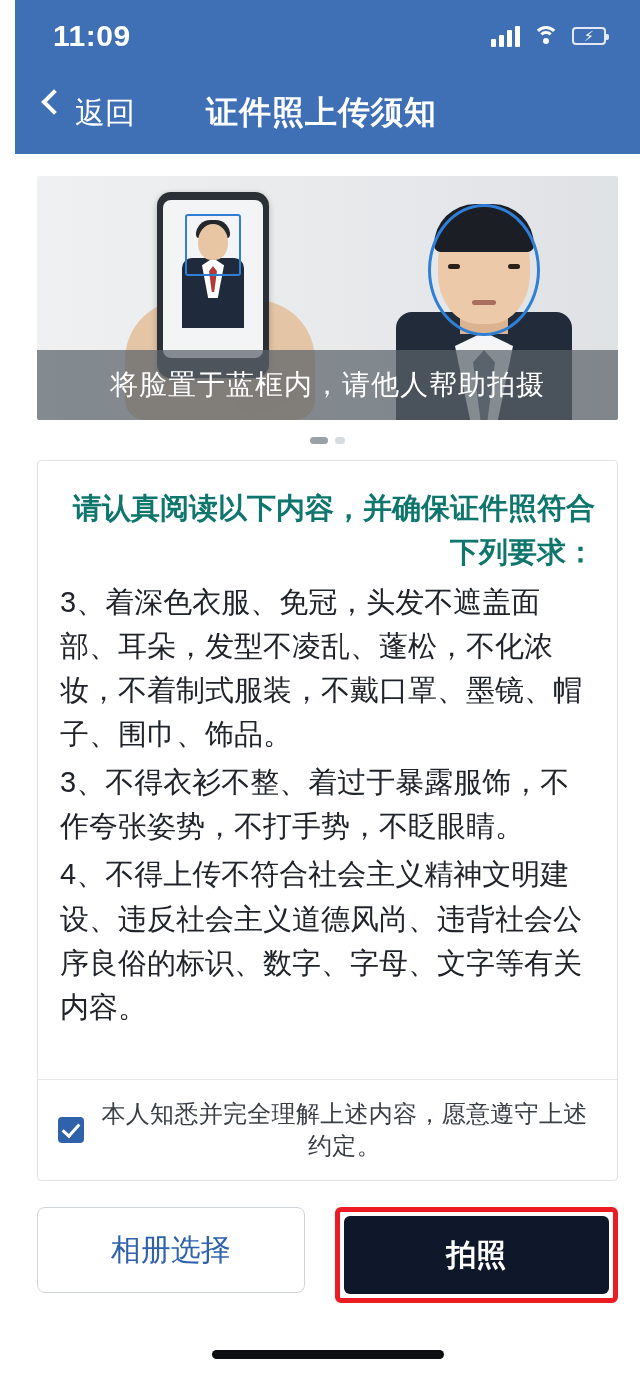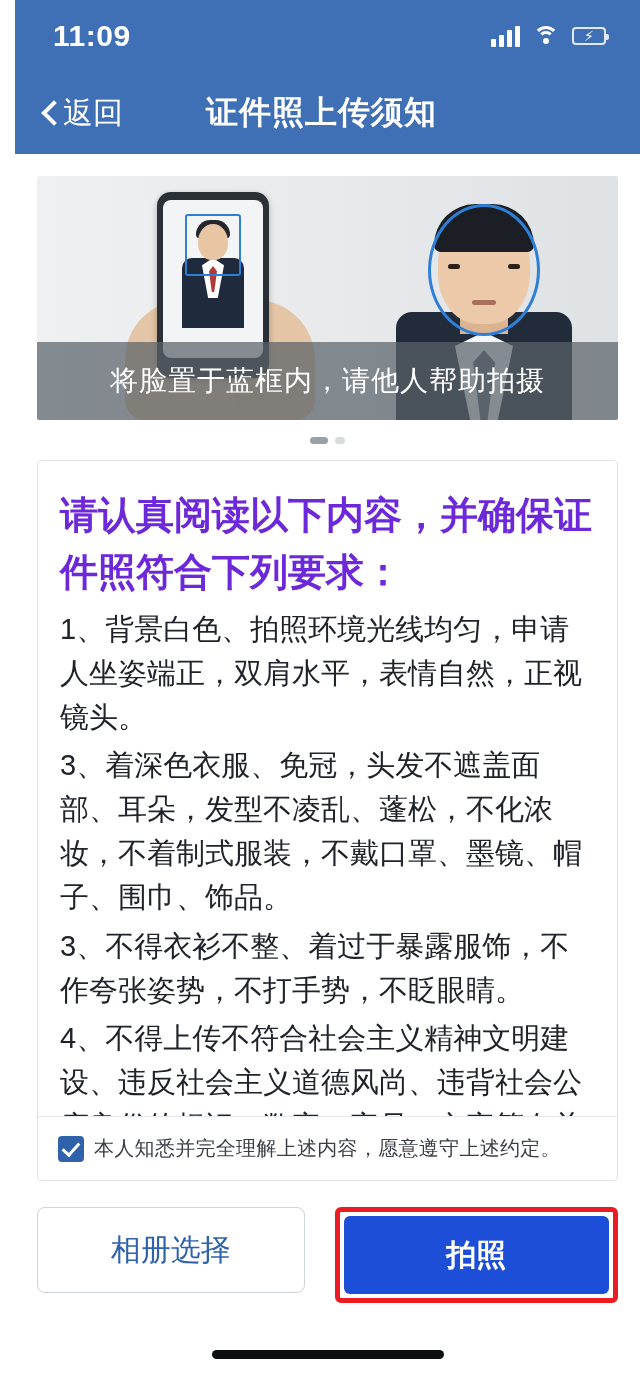--- a/index.html
+++ b/index.html
@@ -98,21 +98,22 @@
     background: #3f6fb5;
     color: #ffffff;
     display: flex;
     align-items: center;
     position: relative;
     padding: 0 26px;
     flex: none;
   }
   .nav-back {
     display: flex;
-    align-items: center;
+    align-items: flex-start;
+    gap: 12px;
     cursor: pointer;
     z-index: 2;
   }
   .chev {
     width: 18px; height: 18px;
     border-left: 4px solid #ffffff;
     border-bottom: 4px solid #ffffff;
     transform: rotate(45deg);
     margin-left: 4px;
   }
@@ -298,21 +299,21 @@
     position: absolute;
     left: 50%; top: 14px;
     transform: translateX(-50%);
     width: 112px; height: 132px;
     border: 3px solid #2f7fd6;
     border-radius: 50%;
   }
   .banner-caption {
     position: absolute;
     left: 0; right: 0; bottom: 0;
-    height: 78px;
+    height: 70px;
     background: rgba(90,98,106,.72);
     color: #ffffff;
     font-size: 28px;
     display: flex;
     align-items: center;
     justify-content: center;
     letter-spacing: 1px;
   }
 
   
@@ -337,25 +338,26 @@
     display: flex;
     flex-direction: column;
     min-height: 0;
     overflow: hidden;
   }
   .rules {
     padding: 26px 22px 8px 22px;
     overflow: hidden;
   }
   .rules h2 {
-    font-size: 38px;
+    font-size: 29px;
     font-weight: bold;
-    color: #6d28d9;
+    color: #0f766e;
     line-height: 1.5;
     margin-bottom: 6px;
+    text-align: right;
   }
   .rules p {
     font-size: 29px;
     color: #20242a;
     line-height: 1.52;
     margin-top: 4px;
   }
   .agree {
     margin-top: auto;
     border-top: 1px solid #e6e9ec;
@@ -374,23 +376,24 @@
   .cbox::after {
     content: "";
     position: absolute;
     left: 8px; top: 3px;
     width: 7px; height: 14px;
     border: solid #ffffff;
     border-width: 0 3px 3px 0;
     transform: rotate(42deg);
   }
   .agree-text {
-    font-size: 20px;
+    font-size: 24px;
     color: #3a3f45;
     letter-spacing: .3px;
+    text-align: center;
   }
 
   
   .footer {
     display: flex;
     gap: 30px;
     padding: 26px 22px 20px;
     flex: none;
     text-align: right;
   }
@@ -410,21 +413,21 @@
     color: #2f62ab;
   }
   .btn-primary-wrap {
     flex: 1 1 0;
     border: 5px solid #ec1c24;
     border-radius: 6px;
     padding: 4px;
     display: flex;
   }
   .btn.primary {
-    background: #1d4ed8;
+    background: #0f172a;
     color: #ffffff;
     font-weight: bold;
     border-radius: 6px;
     flex: 1 1 auto;
     height: 78px;
   }
 
   
   .home-bar-area {
     height: 62px;
@@ -507,21 +510,20 @@
   </div>
 
   <div class="dots">
     <span class="d active"></span>
     <span class="d small"></span>
   </div>
 
   <div class="content">
     <div class="rules">
       <h2>请认真阅读以下内容，并确保证件照符合下列要求：</h2>
-      <p>1、背景白色、拍照环境光线均匀，申请人坐姿端正，双肩水平，表情自然，正视镜头。</p>
       <p>3、着深色衣服、免冠，头发不遮盖面部、耳朵，发型不凌乱、蓬松，不化浓妆，不着制式服装，不戴口罩、墨镜、帽子、围巾、饰品。</p>
       <p>3、不得衣衫不整、着过于暴露服饰，不作夸张姿势，不打手势，不眨眼睛。</p>
       <p>4、不得上传不符合社会主义精神文明建设、违反社会主义道德风尚、违背社会公序良俗的标识、数字、字母、文字等有关内容。</p>
 
     </div>
     <div class="agree">
       <span class="cbox"></span>
       <span class="agree-text">本人知悉并完全理解上述内容，愿意遵守上述约定。</span>
     </div>
   </div>

